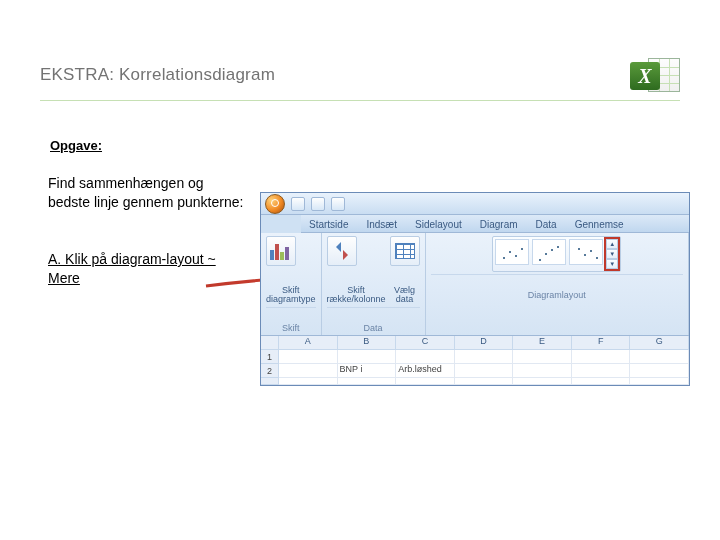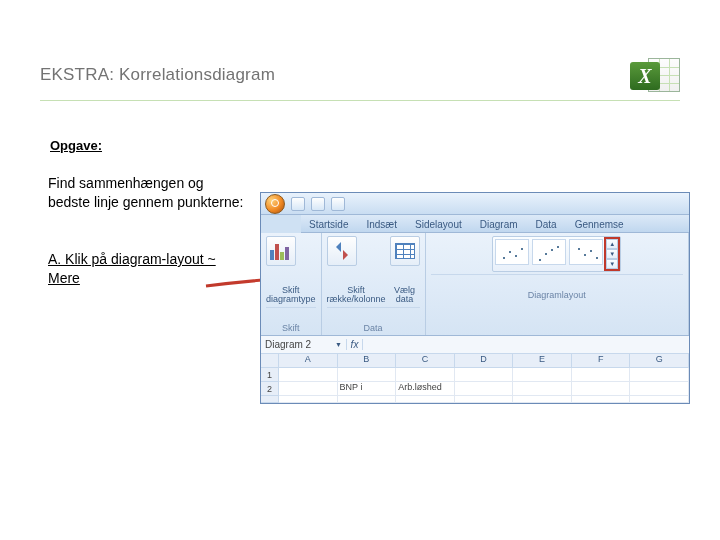--- a/index.html
+++ b/index.html
@@ -302,28 +302,20 @@
         <div class="more hl">
           <div>▴</div>
           <div>▾</div>
           <div>▾</div>
         </div>
       </div>
       <div class="grpname">Diagramlayout</div>
     </div>
   </div>
 
-  <div class="fxrow">
-    <div class="namebox">
-      <span>Diagram 2</span>
-      <span class="dd">▼</span>
-    </div>
-    <div class="fx">fx</div>
-    <div class="fxinput"></div>
-  </div>
 
   <div class="sheet-area">
     <div class="colhdrs">
       <div class="rh"></div>
       <div class="ch">A</div>
       <div class="ch">B</div>
       <div class="ch">C</div>
       <div class="ch">D</div>
       <div class="ch">E</div>
       <div class="ch">F</div>

